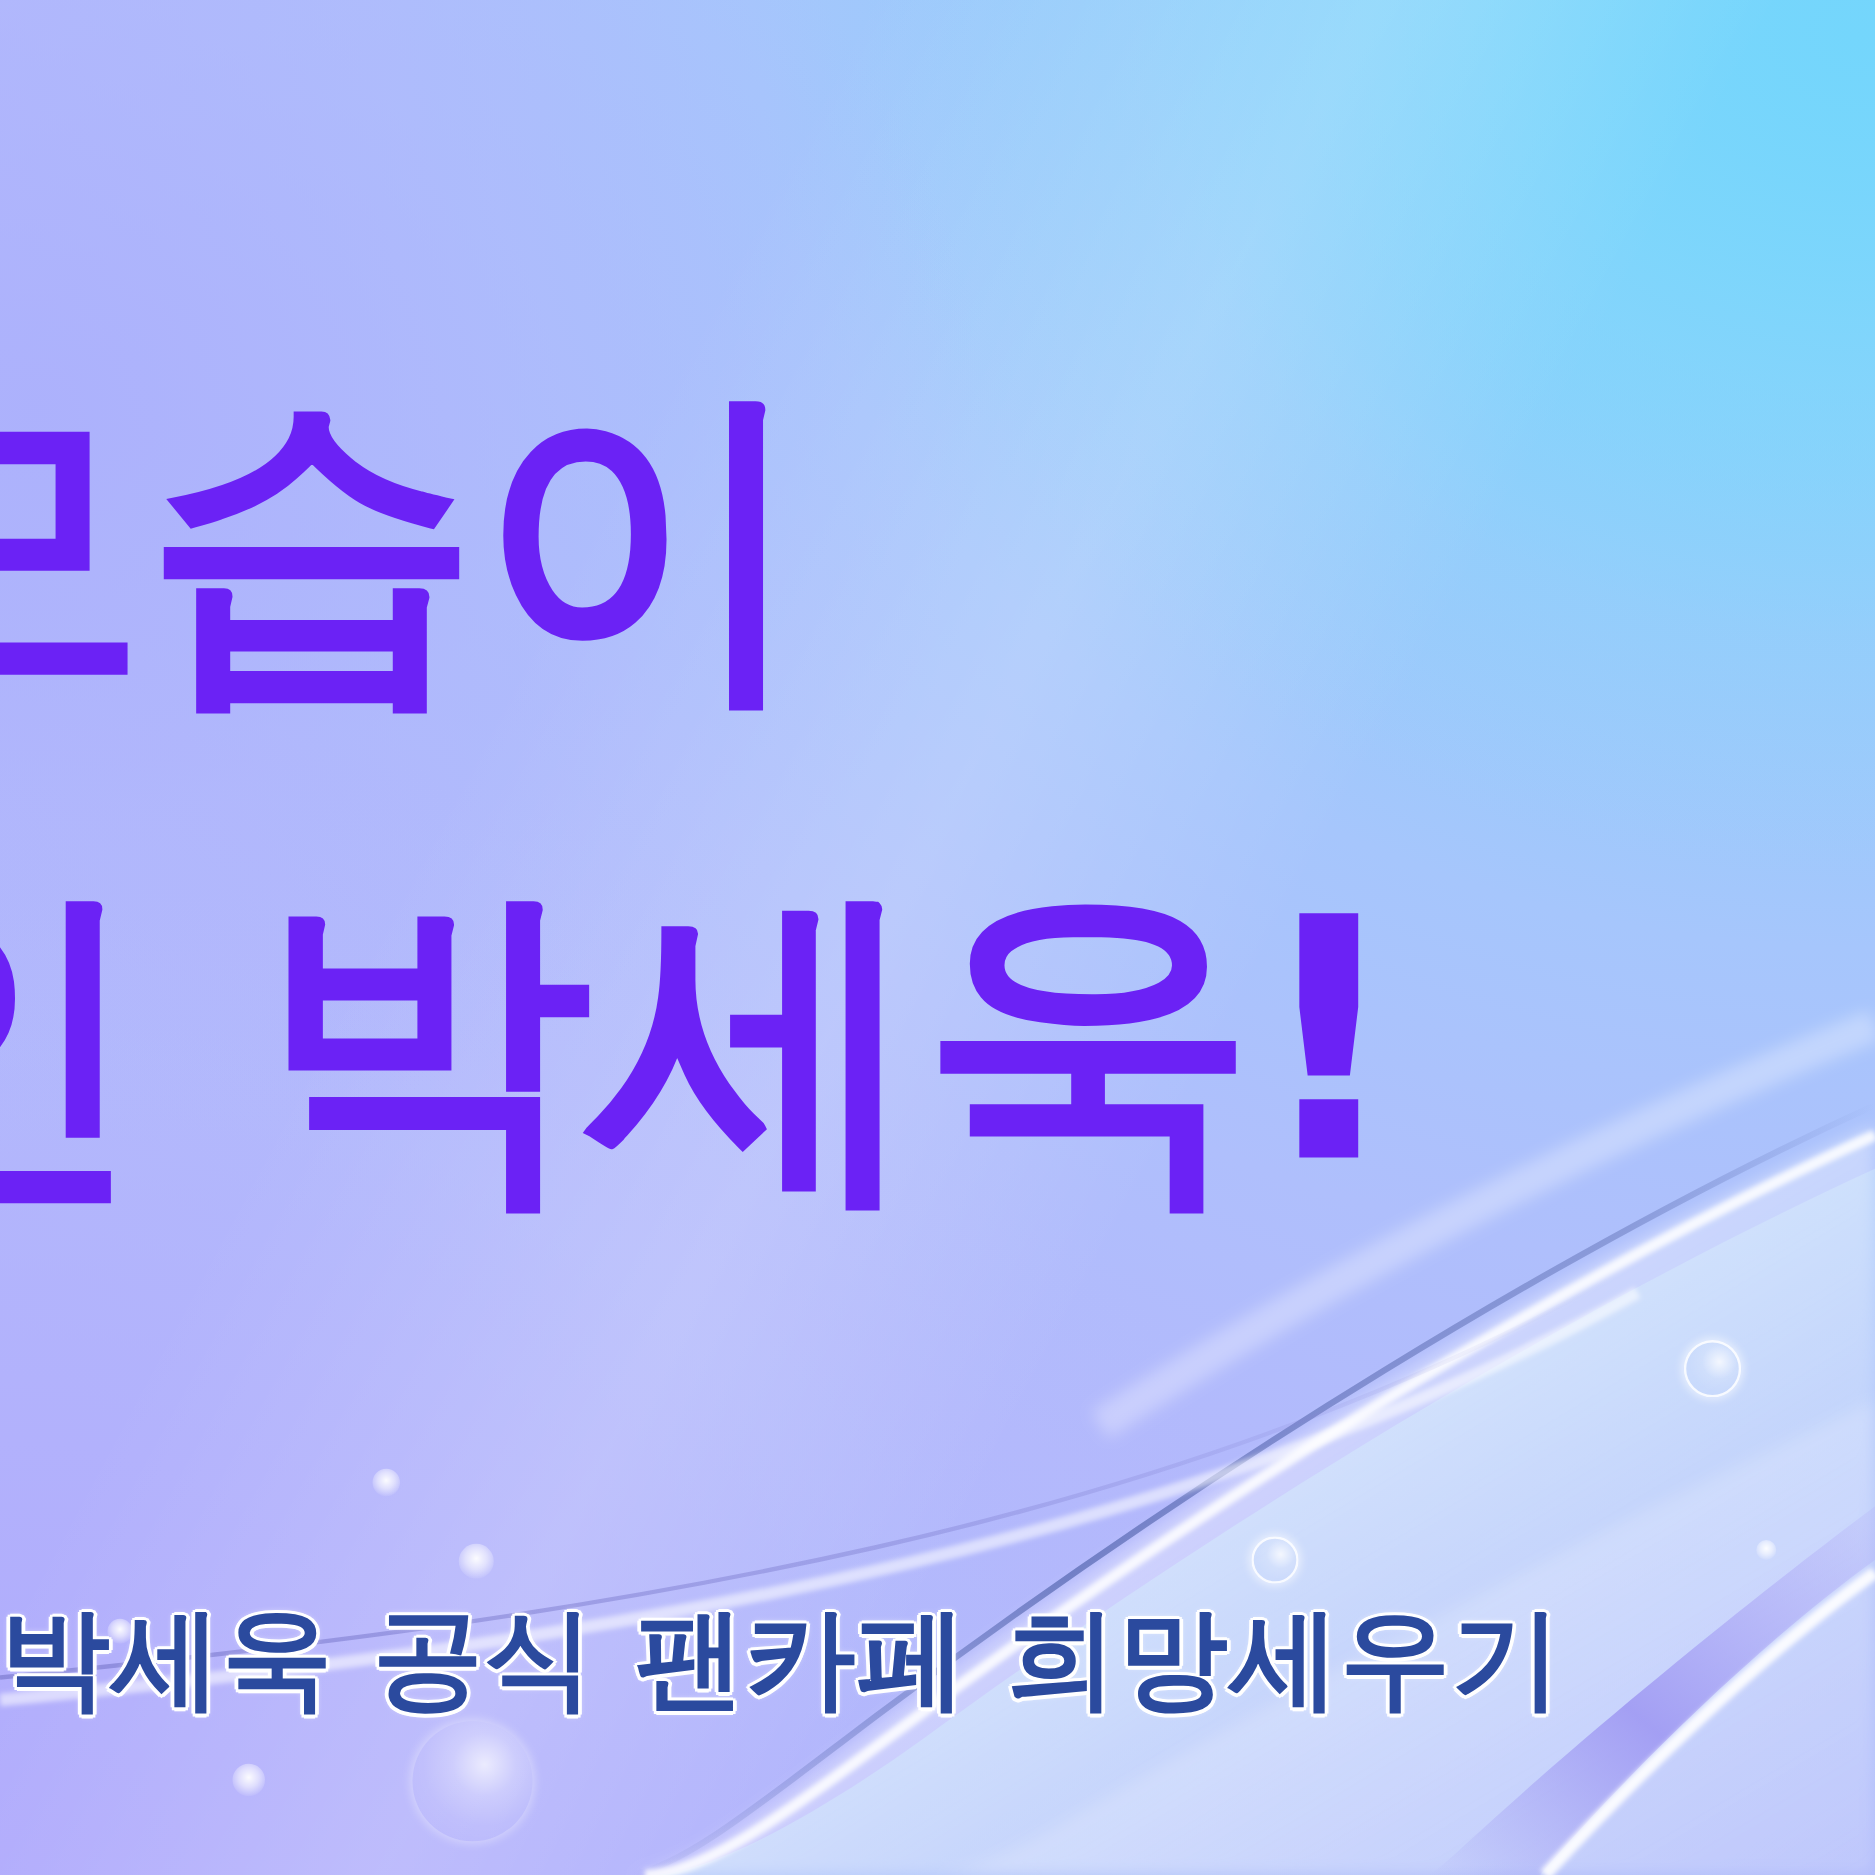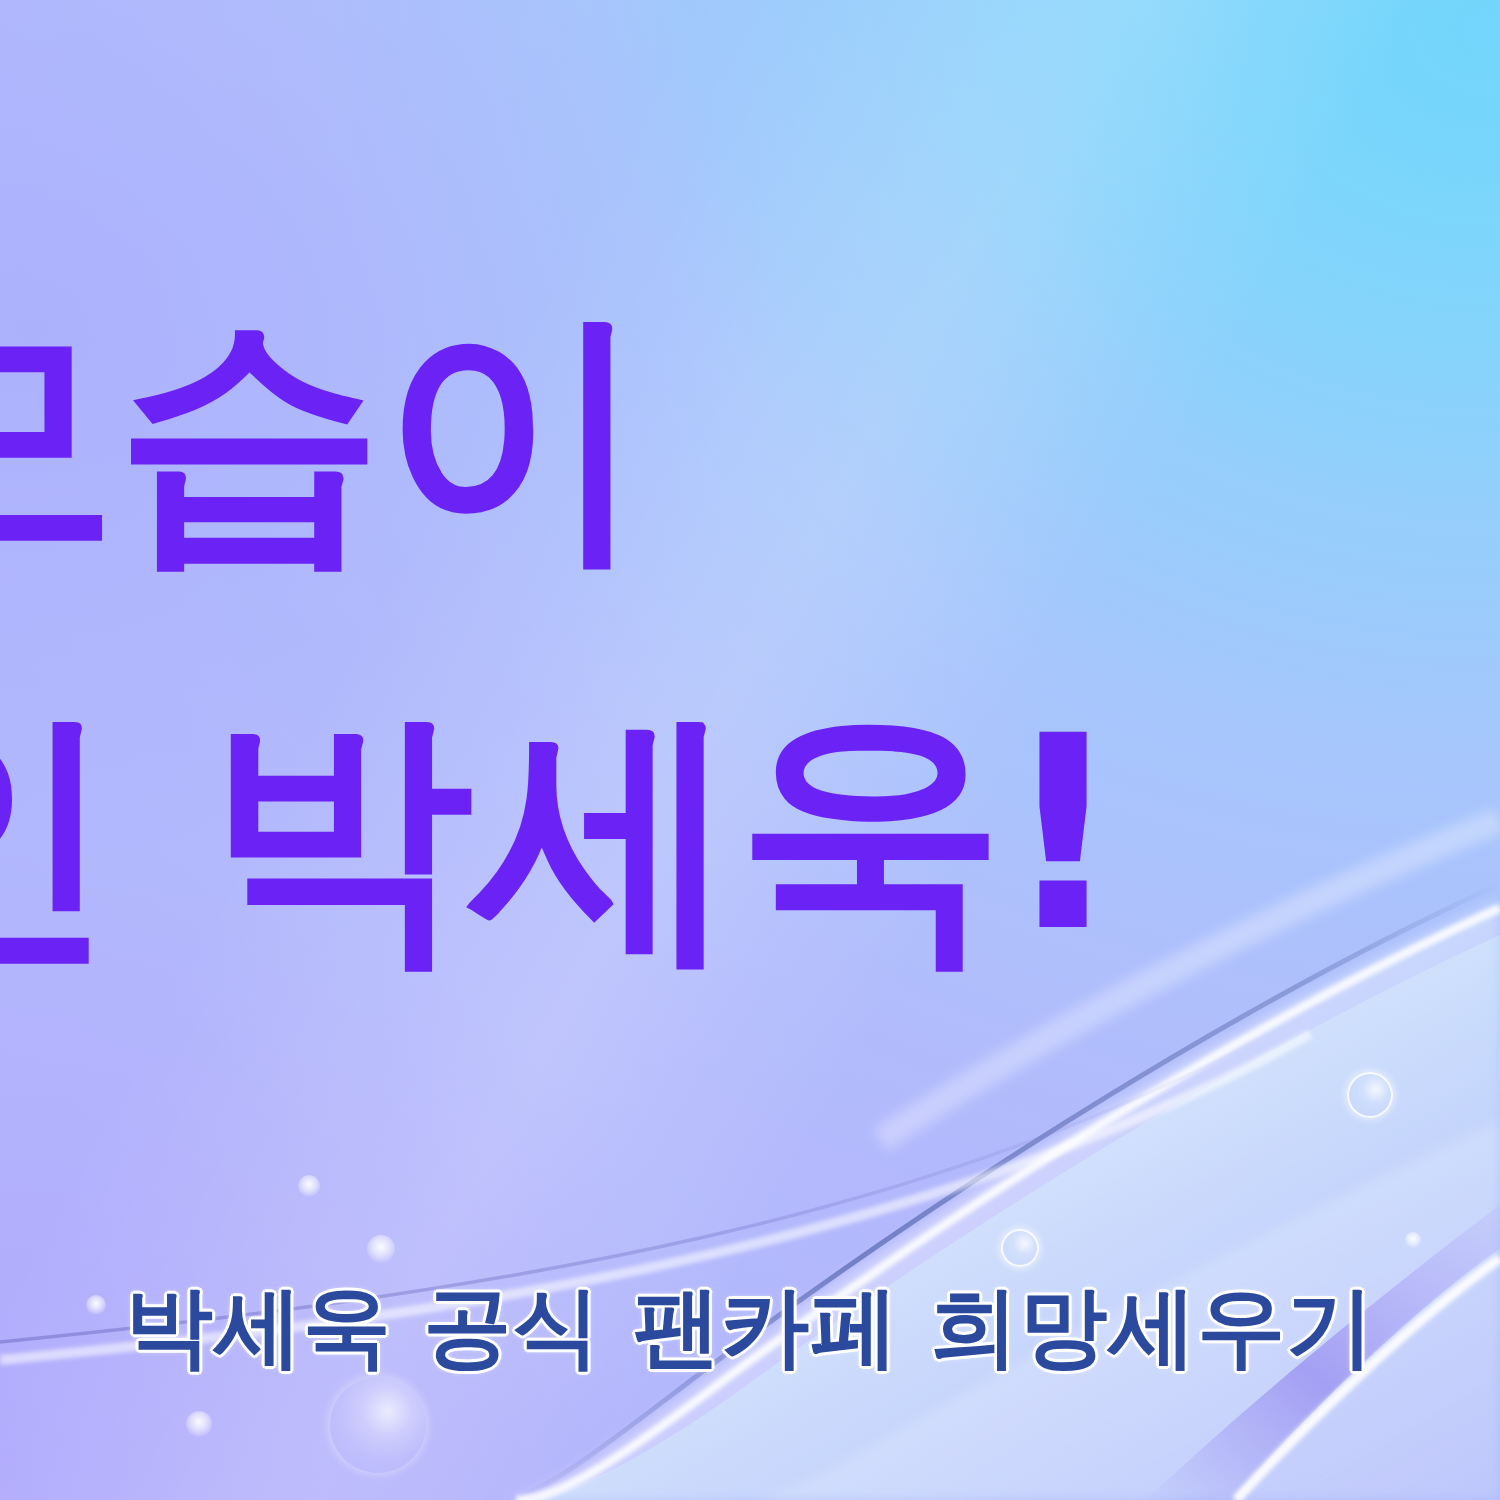--- a/index.html
+++ b/index.html
@@ -76,21 +76,20 @@
     white-space:nowrap;
   }
   .hl-line{display:block;height:400px;}
   .hl-line.l1{margin-bottom:0;}
 
   
   .caption{
     position:absolute;
     left:0; right:0;
     top:1268px;
-    text-align:center;
     font-size:88px;
     font-weight:700;
     letter-spacing:0.01em;
     color:#2B4A9E;
     white-space:nowrap;
     text-shadow:
       -2px -2px 0 #fff,  2px -2px 0 #fff,
       -2px  2px 0 #fff,  2px  2px 0 #fff,
       -3px  0px 0 #fff,  3px  0px 0 #fff,
        0px -3px 0 #fff,  0px  3px 0 #fff,

